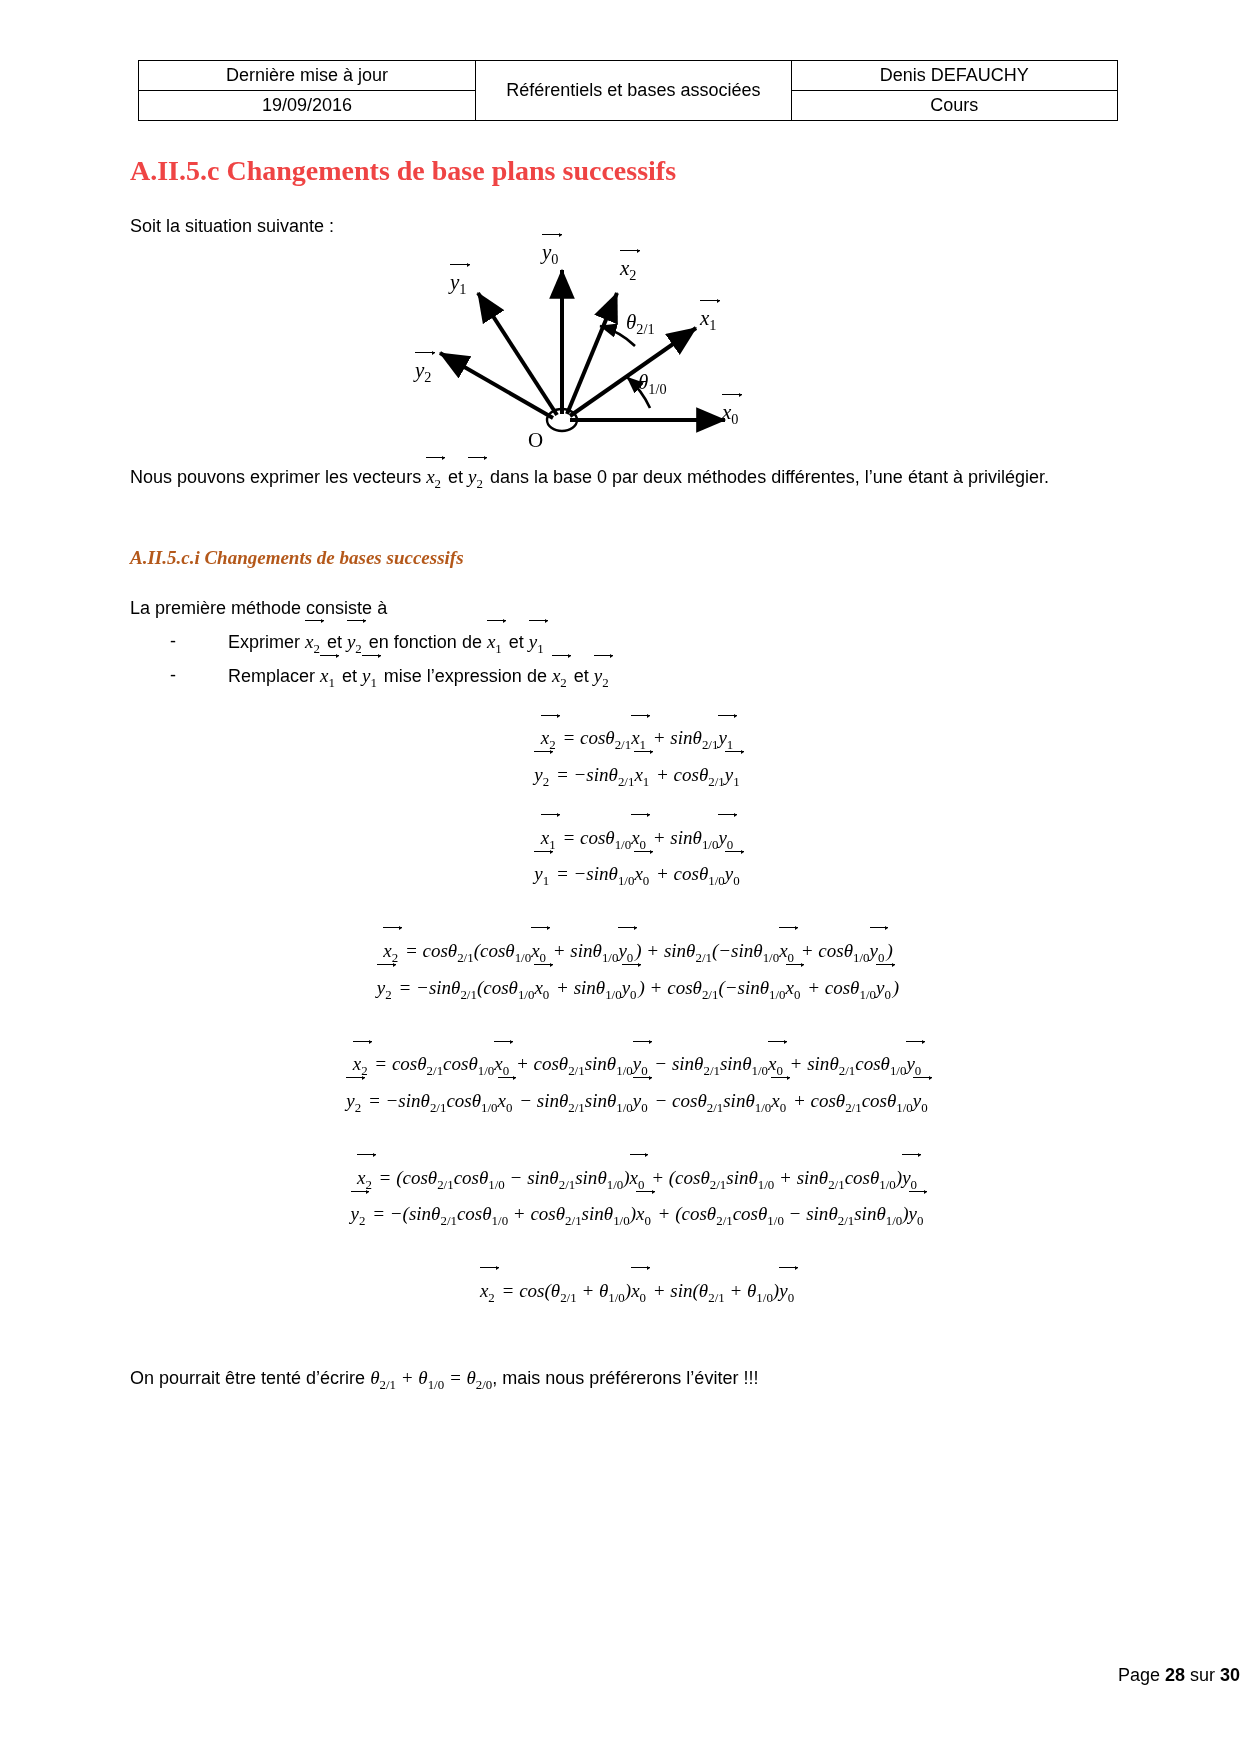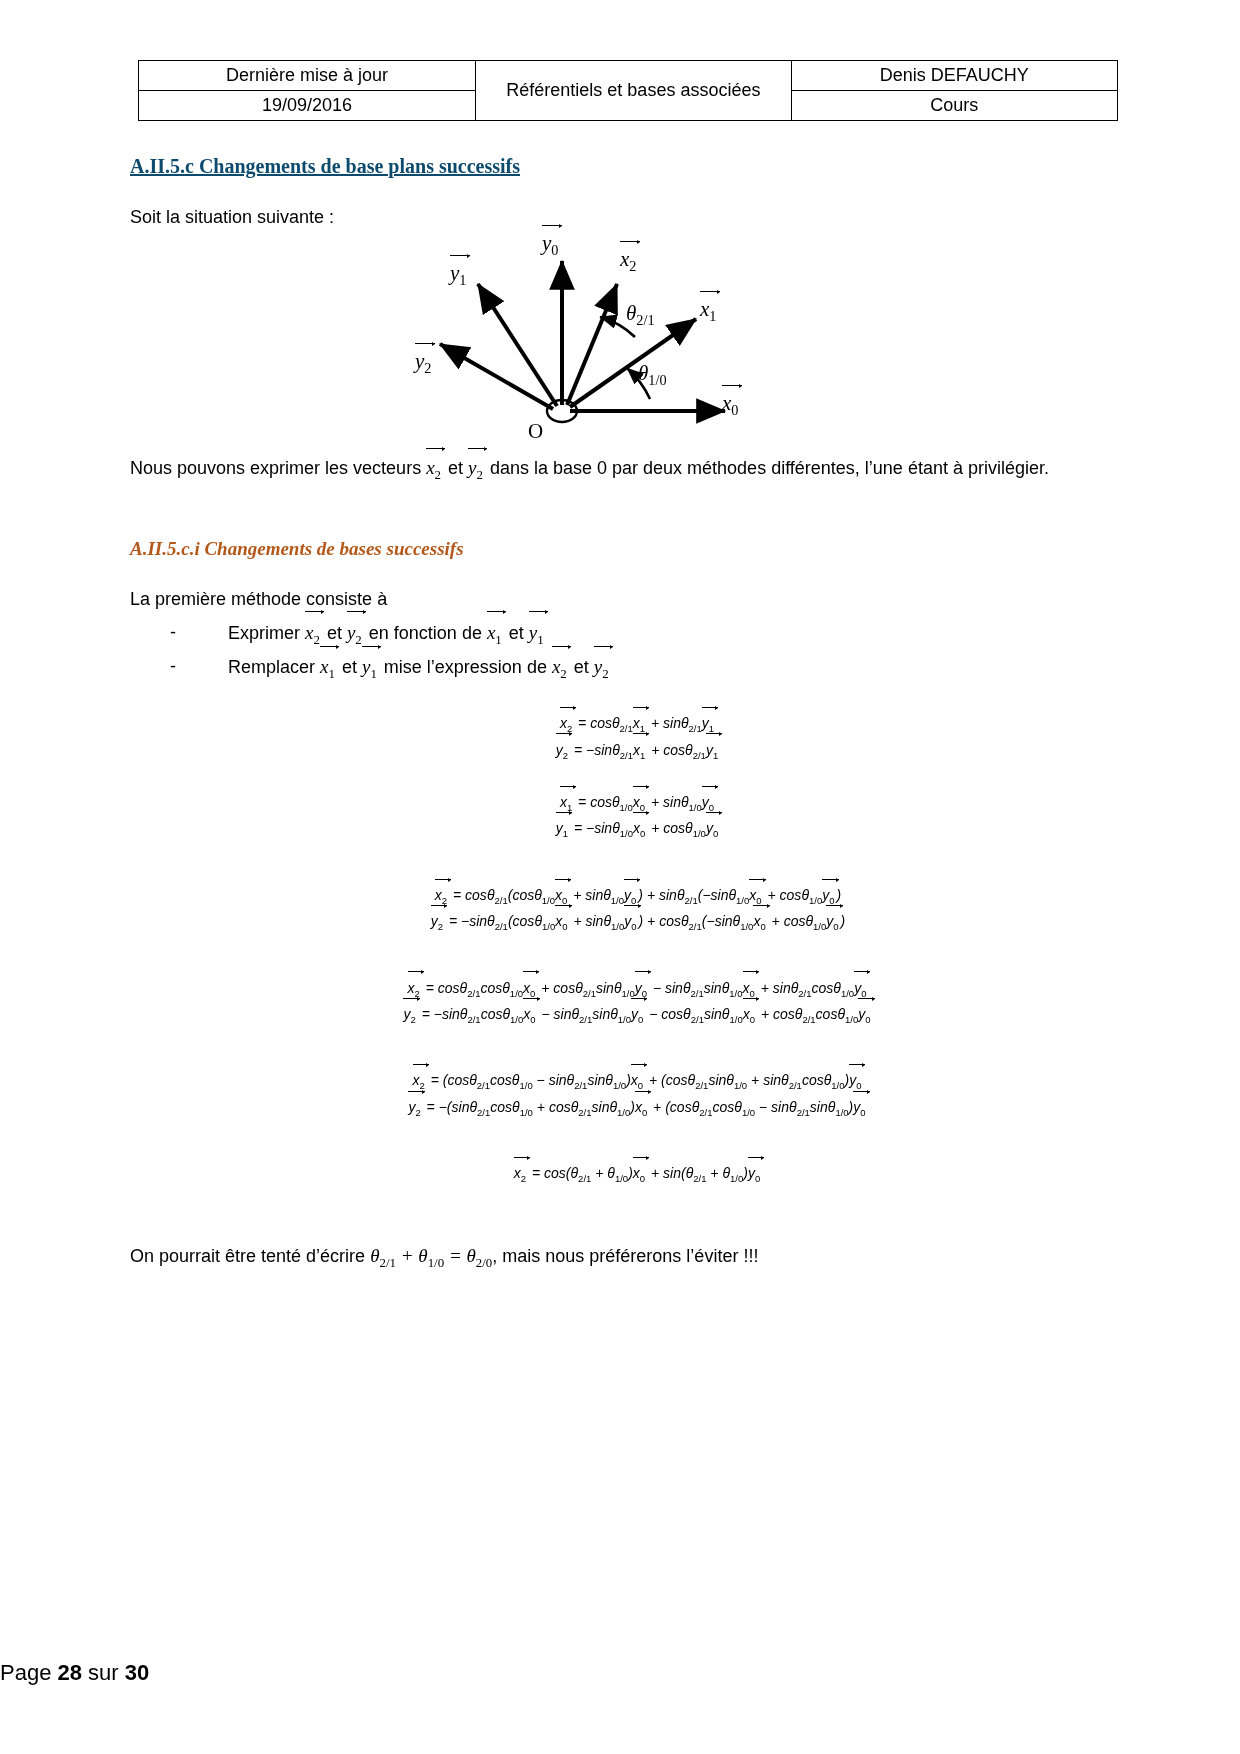--- a/index.html
+++ b/index.html
@@ -36,25 +36,24 @@
     padding: 4px 6px;
     vertical-align: middle;
   }
   .hdr-left { width: 300px; }
   .hdr-mid  { width: 280px; }
   .hdr-right{ width: 290px; }
 
   
   h2.section {
     font-family: "Liberation Serif", serif;
-    color: #0c4a6e;
-    font-size: 20px;
+    color: #ef4444;
+    font-size: 28px;
     font-weight: bold;
     margin: 34px 0 0 0;
-    text-decoration: underline;
   }
   h3.subsection {
     font-family: "Liberation Serif", serif;
     color: #b4581a;
     font-size: 19px;
     font-weight: bold;
     font-style: italic;
     margin: 0;
   }
 
@@ -117,23 +116,23 @@
     left: 0;
     top: 0;
   }
 
   
   .eqblock {
     text-align: center;
     margin: 0;
   }
   .eqline {
-    font-family: Liberation Sans, sans-serif;
-    font-style: italic;
-    font-size: 14px;
+    font-family: Liberation Serif, serif;
+    font-style: italic;
+    font-size: 19px;
     line-height: 1.85;
     white-space: nowrap;
   }
 
   
   .figure-wrap {
     position: relative;
     width: 980px;
     height: 215px;
     margin: 8px 0 0 0;
@@ -145,22 +144,22 @@
     font-size: 21px;
     white-space: nowrap;
   }
 
   
   .footer {
     position: absolute;
     left: 0;
     right: 0;
     bottom: 68px;
-    text-align: left;
-    font-size: 22px;
+    text-align: right;
+    font-size: 18px;
   }
   .footer b { font-weight: bold; }
 
   .spacer-sm { height: 14px; }
   .spacer-md { height: 26px; }
   .spacer-lg { height: 40px; }
 </style>
 </head>
 <body>
 

